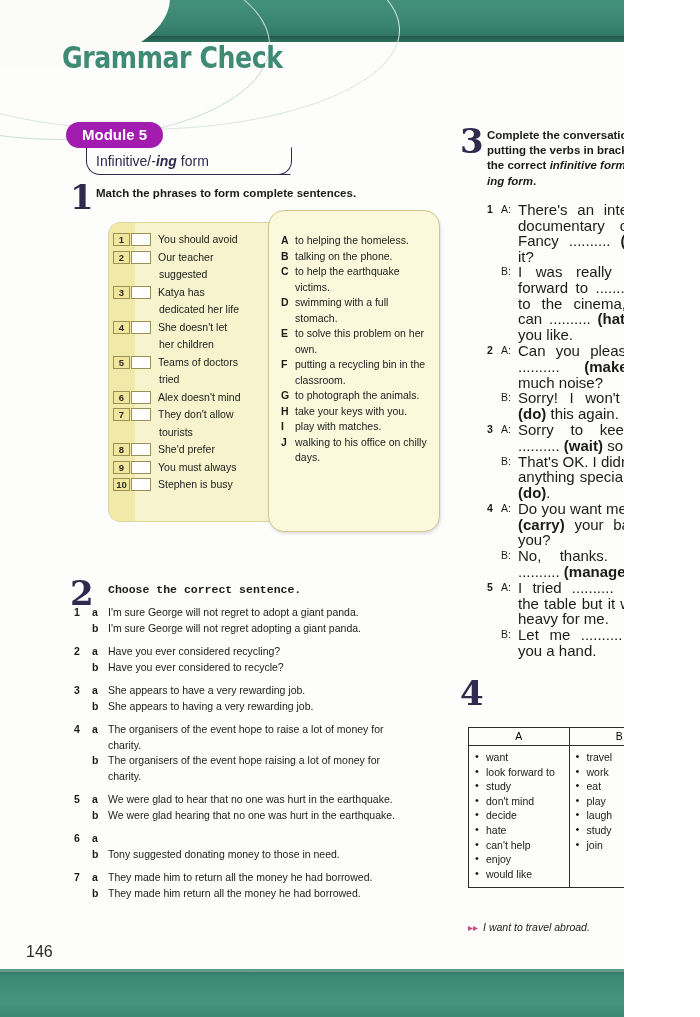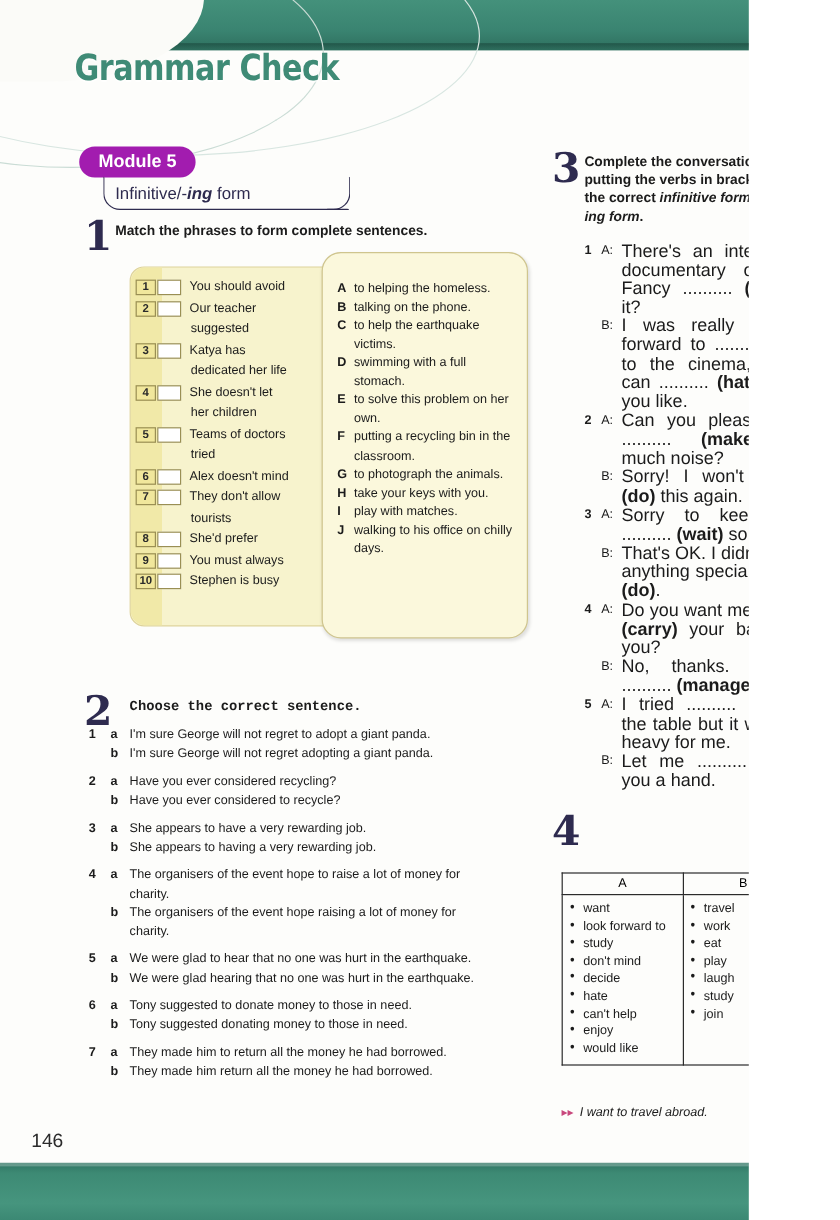--- a/index.html
+++ b/index.html
@@ -398,21 +398,20 @@
             <div class="q-letter">b</div>
             <div class="q-text">We were glad hearing that no one was hurt in the earthquake.</div>
           </div>
         </div>
       </div>
       <div class="q-group">
         <div class="q-num">6</div>
         <div class="q-opts">
           <div class="q-opt">
             <div class="q-letter">a</div>
-            <div class="q-text">Tony suggested to donate money to those in need.</div>
           </div>
           <div class="q-opt">
             <div class="q-letter">b</div>
             <div class="q-text">Tony suggested donating money to those in need.</div>
           </div>
         </div>
       </div>
       <div class="q-group">
         <div class="q-num">7</div>
         <div class="q-opts">

